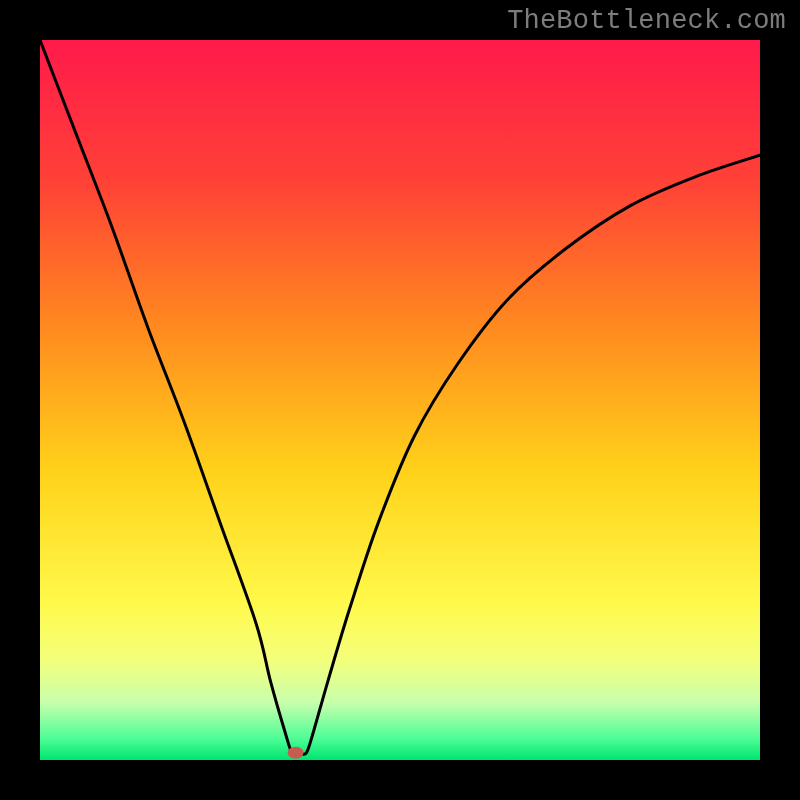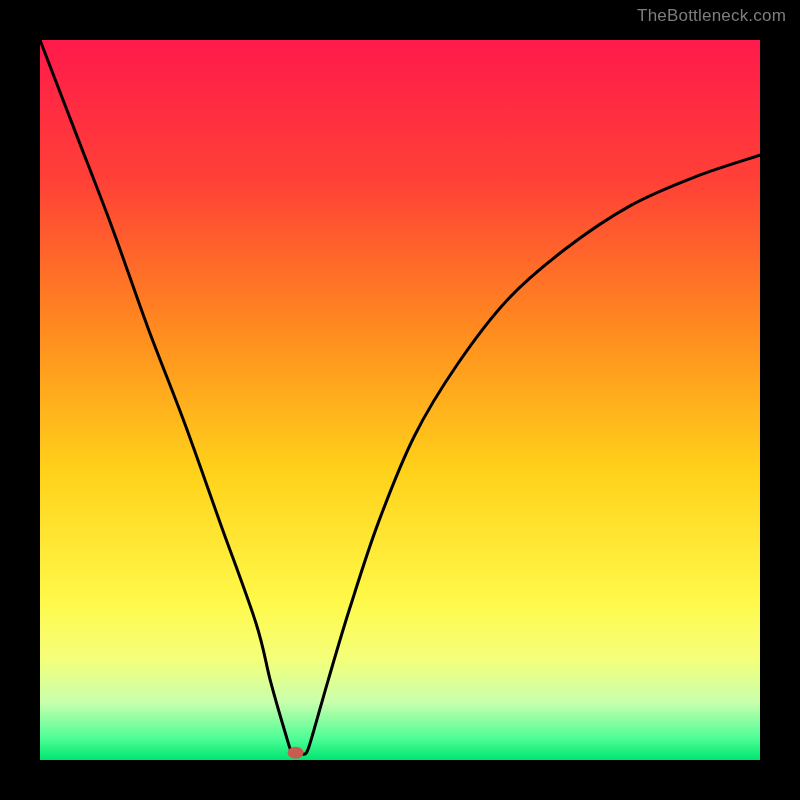--- a/index.html
+++ b/index.html
@@ -21,22 +21,22 @@
     left: 40px;
     top: 40px;
     width: 720px;
     height: 720px;
     
   }
   .watermark {
     position: absolute;
     top: 6px;
     right: 14px;
-    font-family: Liberation Sans, sans-serif;
-    font-size: 17px;
+    font-family: Liberation Mono, monospace;
+    font-size: 27px;
     font-weight: 500;
     color: #7c7d7e;
     letter-spacing: 0.2px;
   }
   svg { display: block; }
 </style>
 </head>
 <body>
 
 <div class="outer">

